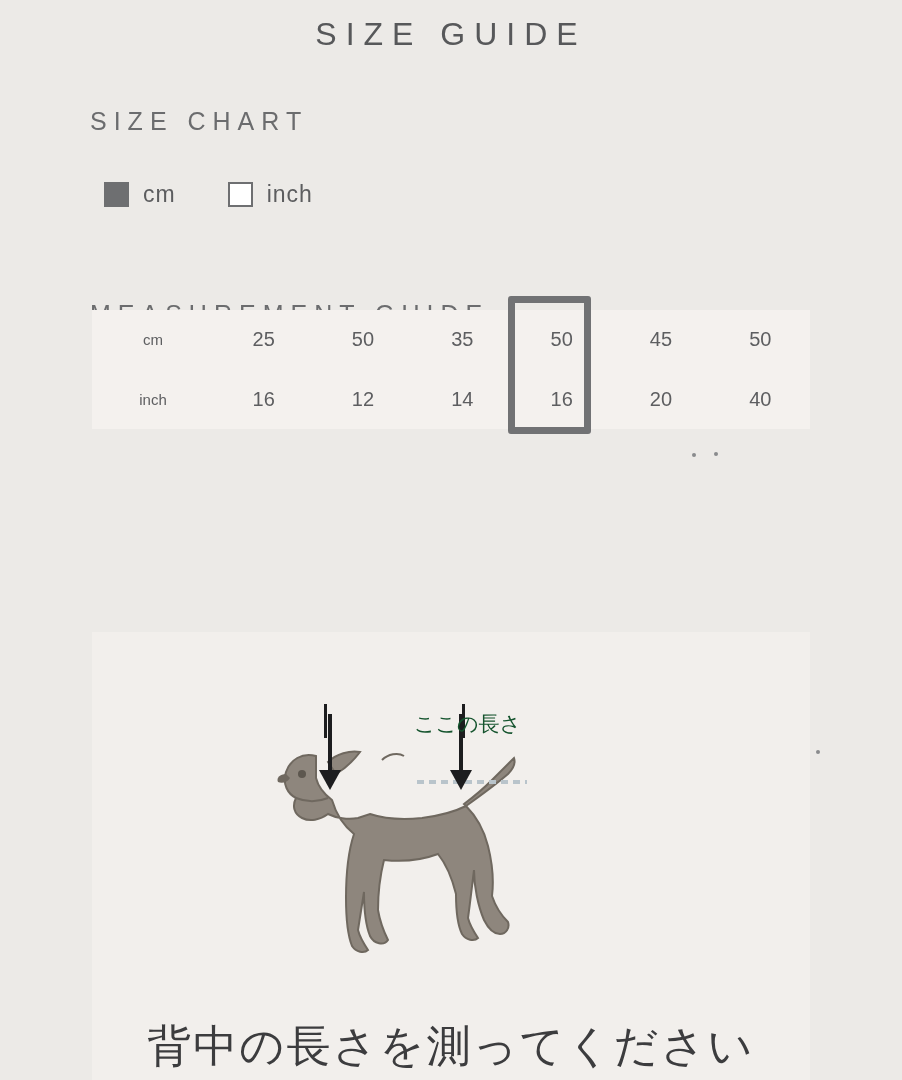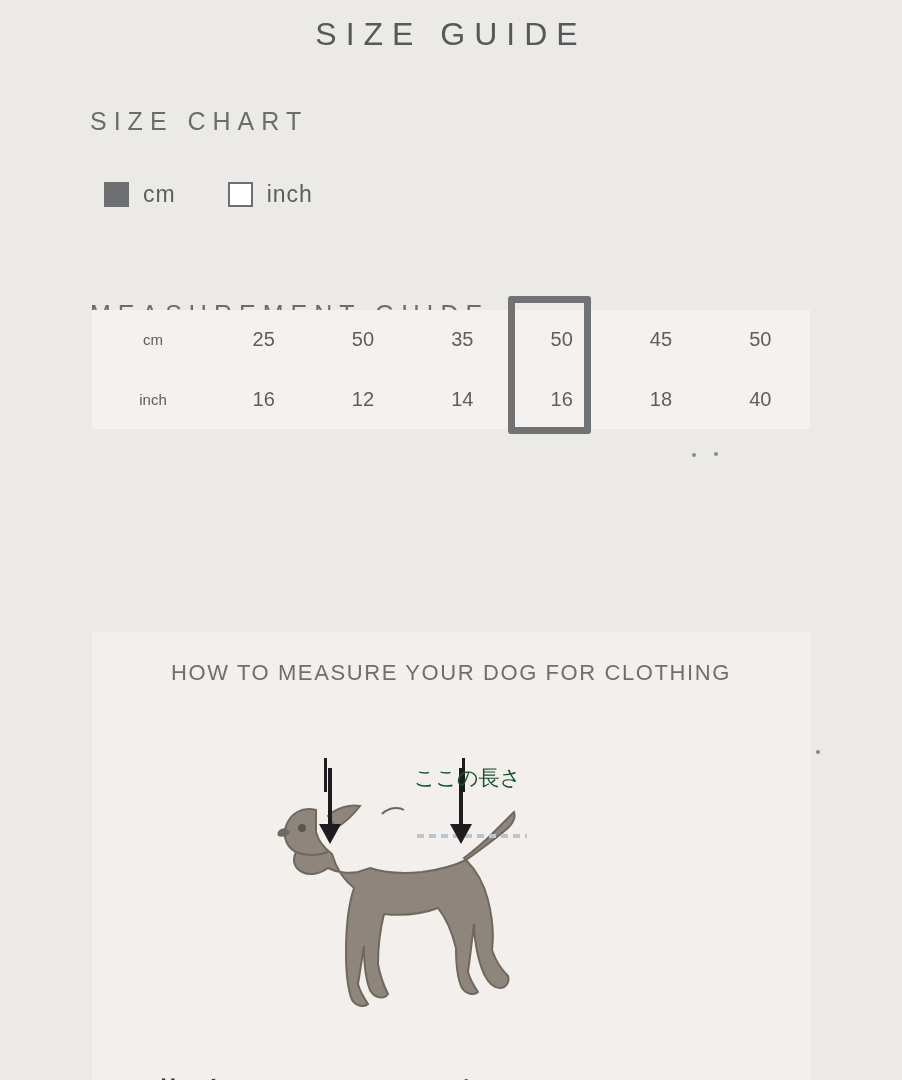--- a/index.html
+++ b/index.html
@@ -223,37 +223,36 @@
           <td>50</td>
           <td>45</td>
           <td>50</td>
         </tr>
         <tr>
           <td class="rowhead">inch</td>
           <td>16</td>
           <td>12</td>
           <td>14</td>
           <td>16</td>
-          <td>18</td>
+          <td>20</td>
           <td>40</td>
         </tr>
       </tbody>
     </table>
   </div>
 
   <div class="highlight-box"></div>
 
   <div class="dot dot-a"></div>
   <div class="dot dot-b"></div>
   <div class="dot dot-c"></div>
 
   <h2 class="measure-title">MEASUREMENT GUIDE</h2>
 
   <div class="measure-panel">
-    <p class="howto">HOW TO MEASURE YOUR DOG FOR CLOTHING</p>
 
     <div class="dog-area">
 
       <svg class="dog" width="330" height="290" viewBox="0 0 330 290">
         <path d="M54,66 C40,62 28,70 24,82 C20,94 26,104 34,108 C30,116 32,124 40,128 C48,132 58,130 66,124 C74,128 86,130 96,128 L108,124 C120,128 140,130 160,128 C176,126 192,122 204,116 C214,126 222,140 226,156 C230,172 232,190 230,206 C234,218 240,226 246,232 C248,238 244,244 238,244 C232,244 226,238 222,230 C216,216 212,196 212,180 C210,196 208,214 206,228 C208,236 212,242 216,248 C212,252 204,250 200,244 C196,236 194,220 194,204 C190,188 184,174 176,164 C160,170 140,172 122,170 C118,186 116,204 116,220 C118,232 122,242 126,250 C122,256 112,254 108,246 C104,236 102,218 102,202 C100,214 98,228 96,240 C98,248 102,254 106,260 C102,264 94,262 90,256 C86,246 84,226 84,208 C84,186 86,162 92,144 C82,136 74,124 70,110 C62,104 56,96 54,88 Z" fill="#8e867d" stroke="#6f685f" stroke-width="2"></path>
         <path d="M66,72 C74,64 88,60 98,62 C92,70 84,78 74,84 Z" fill="#8e867d" stroke="#6f685f" stroke-width="2"></path>
         <circle cx="40" cy="84" r="4" fill="#5d574f"></circle>
         <path d="M24,84 C18,84 14,88 16,92 C20,94 26,92 28,88 Z" fill="#6f685f"></path>
         <path d="M204,116 C218,106 232,96 246,84 C250,80 254,74 252,68 C248,72 240,80 230,90 C220,100 210,108 202,114 Z" fill="#8e867d" stroke="#6f685f" stroke-width="2"></path>
         <path d="M34,108 C44,112 56,112 66,108" fill="none" stroke="#6f685f" stroke-width="2"></path>

